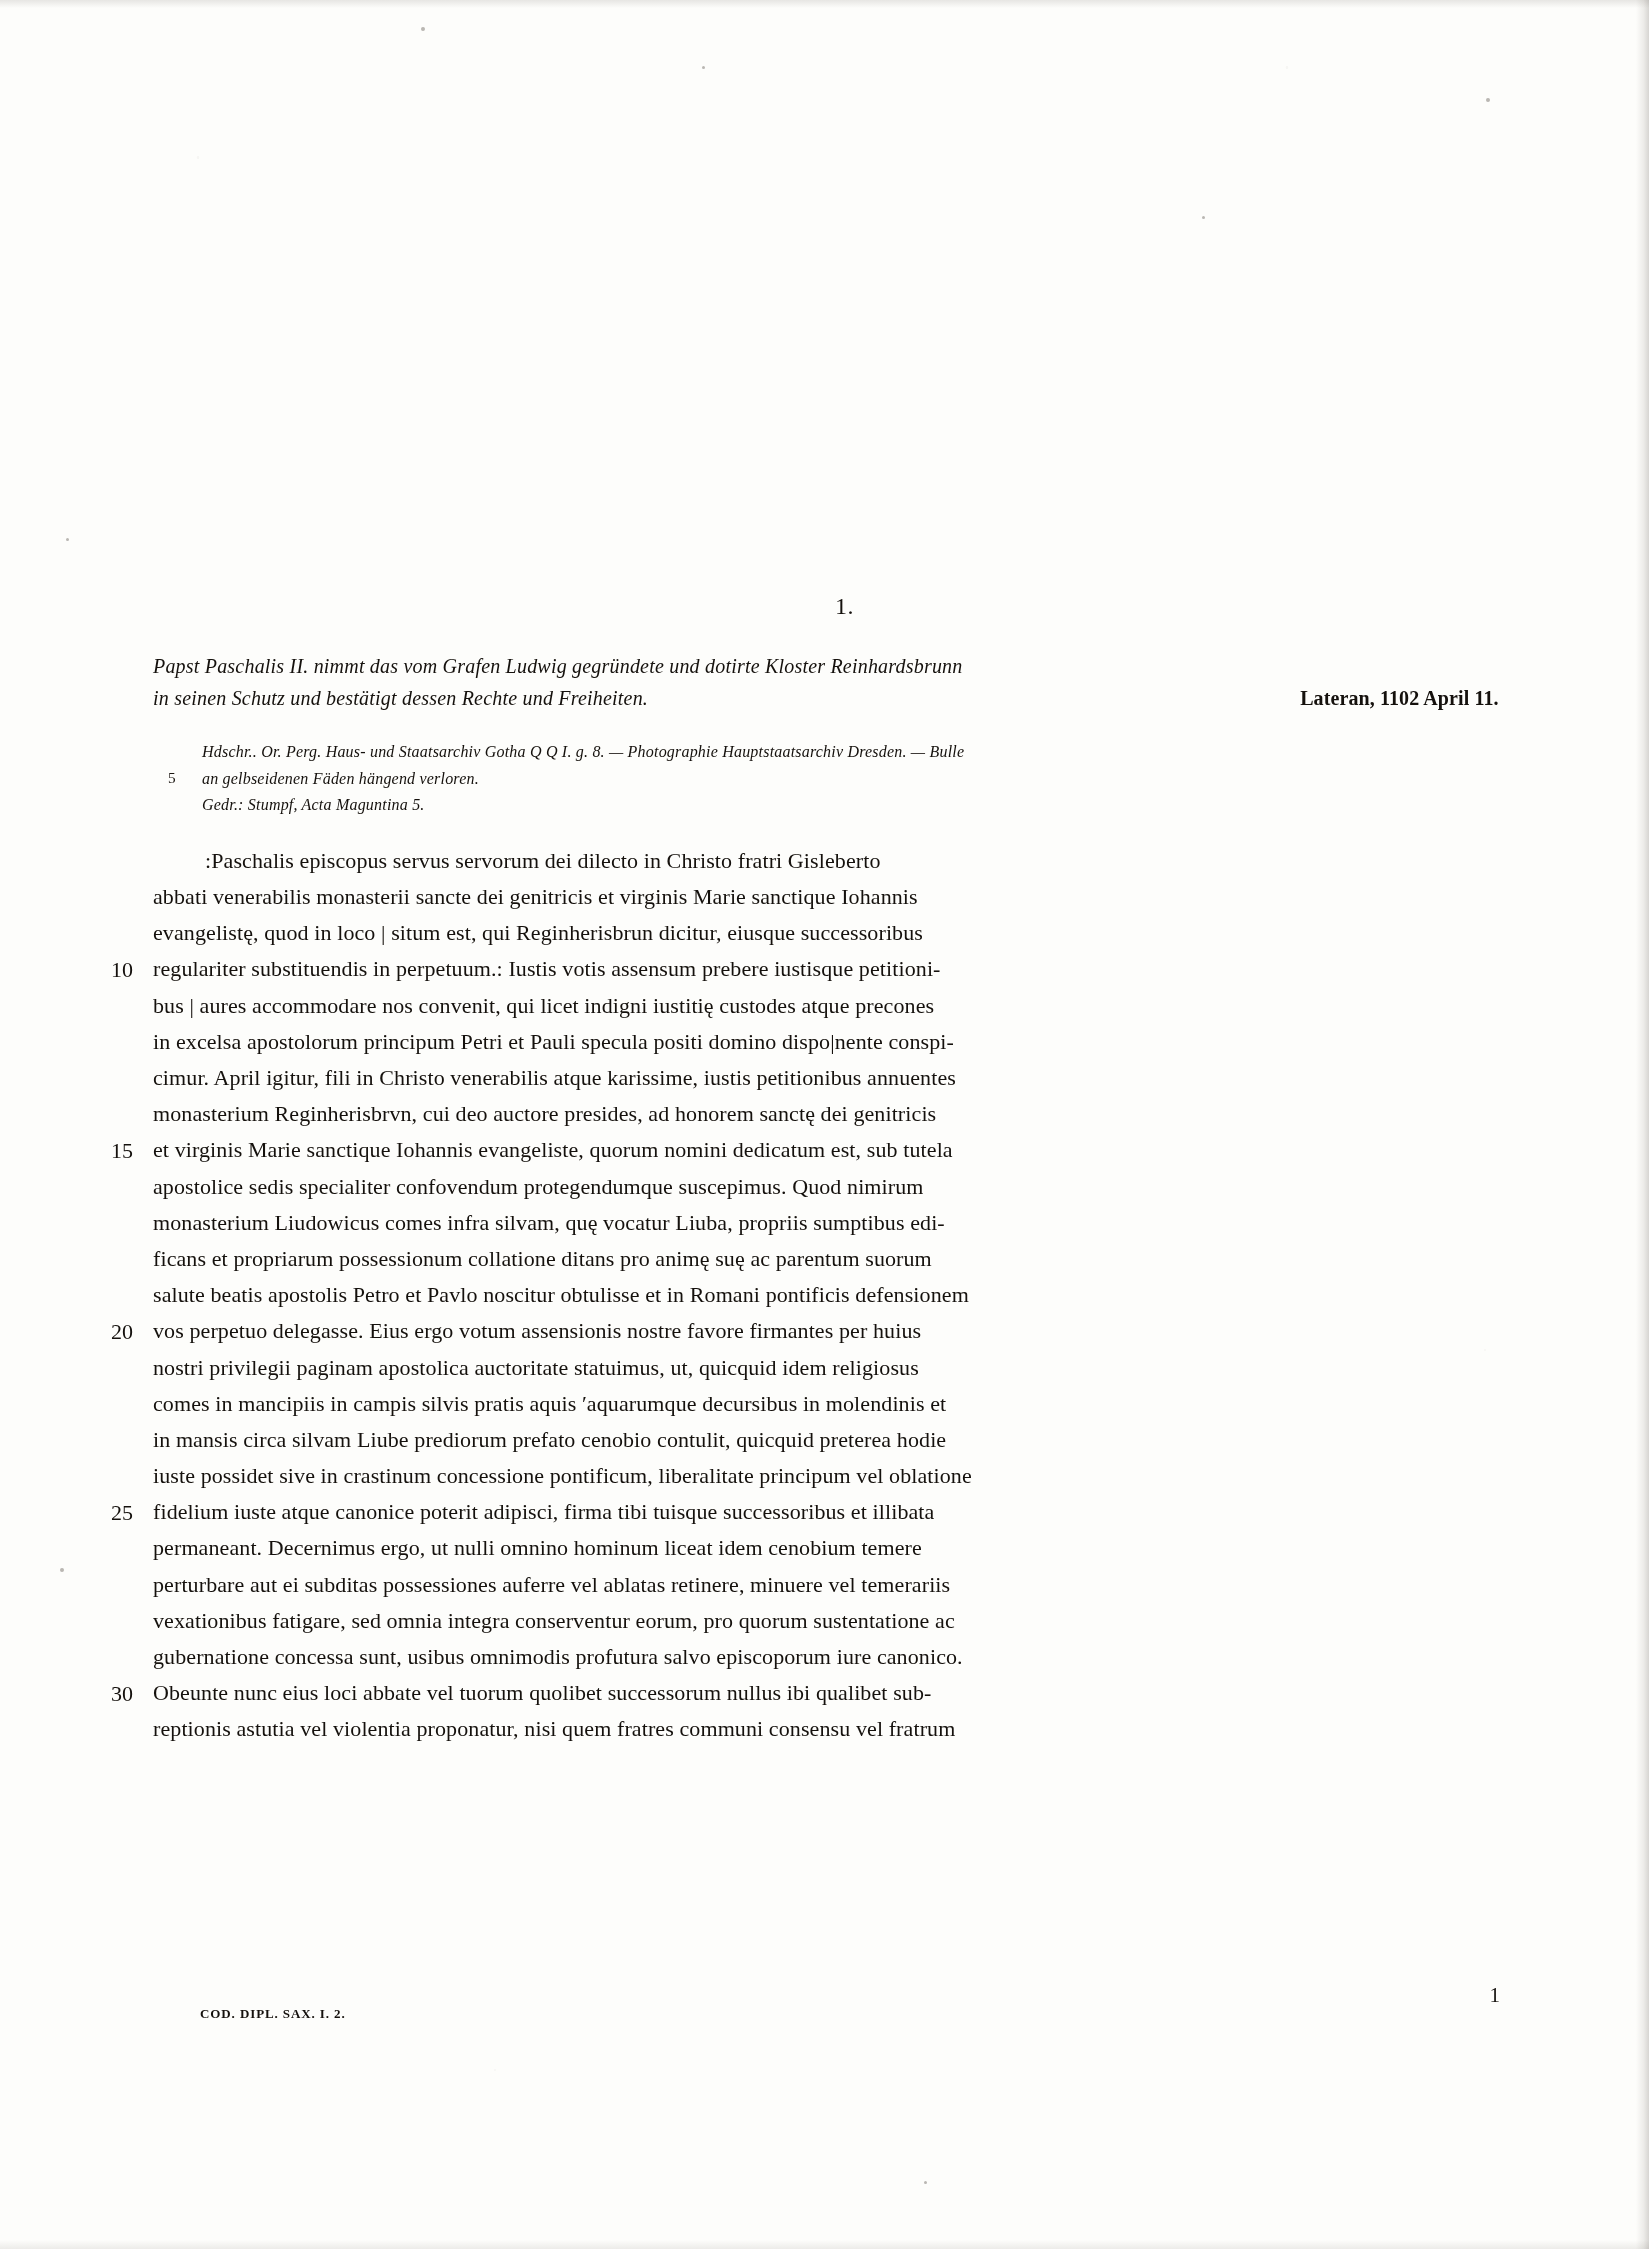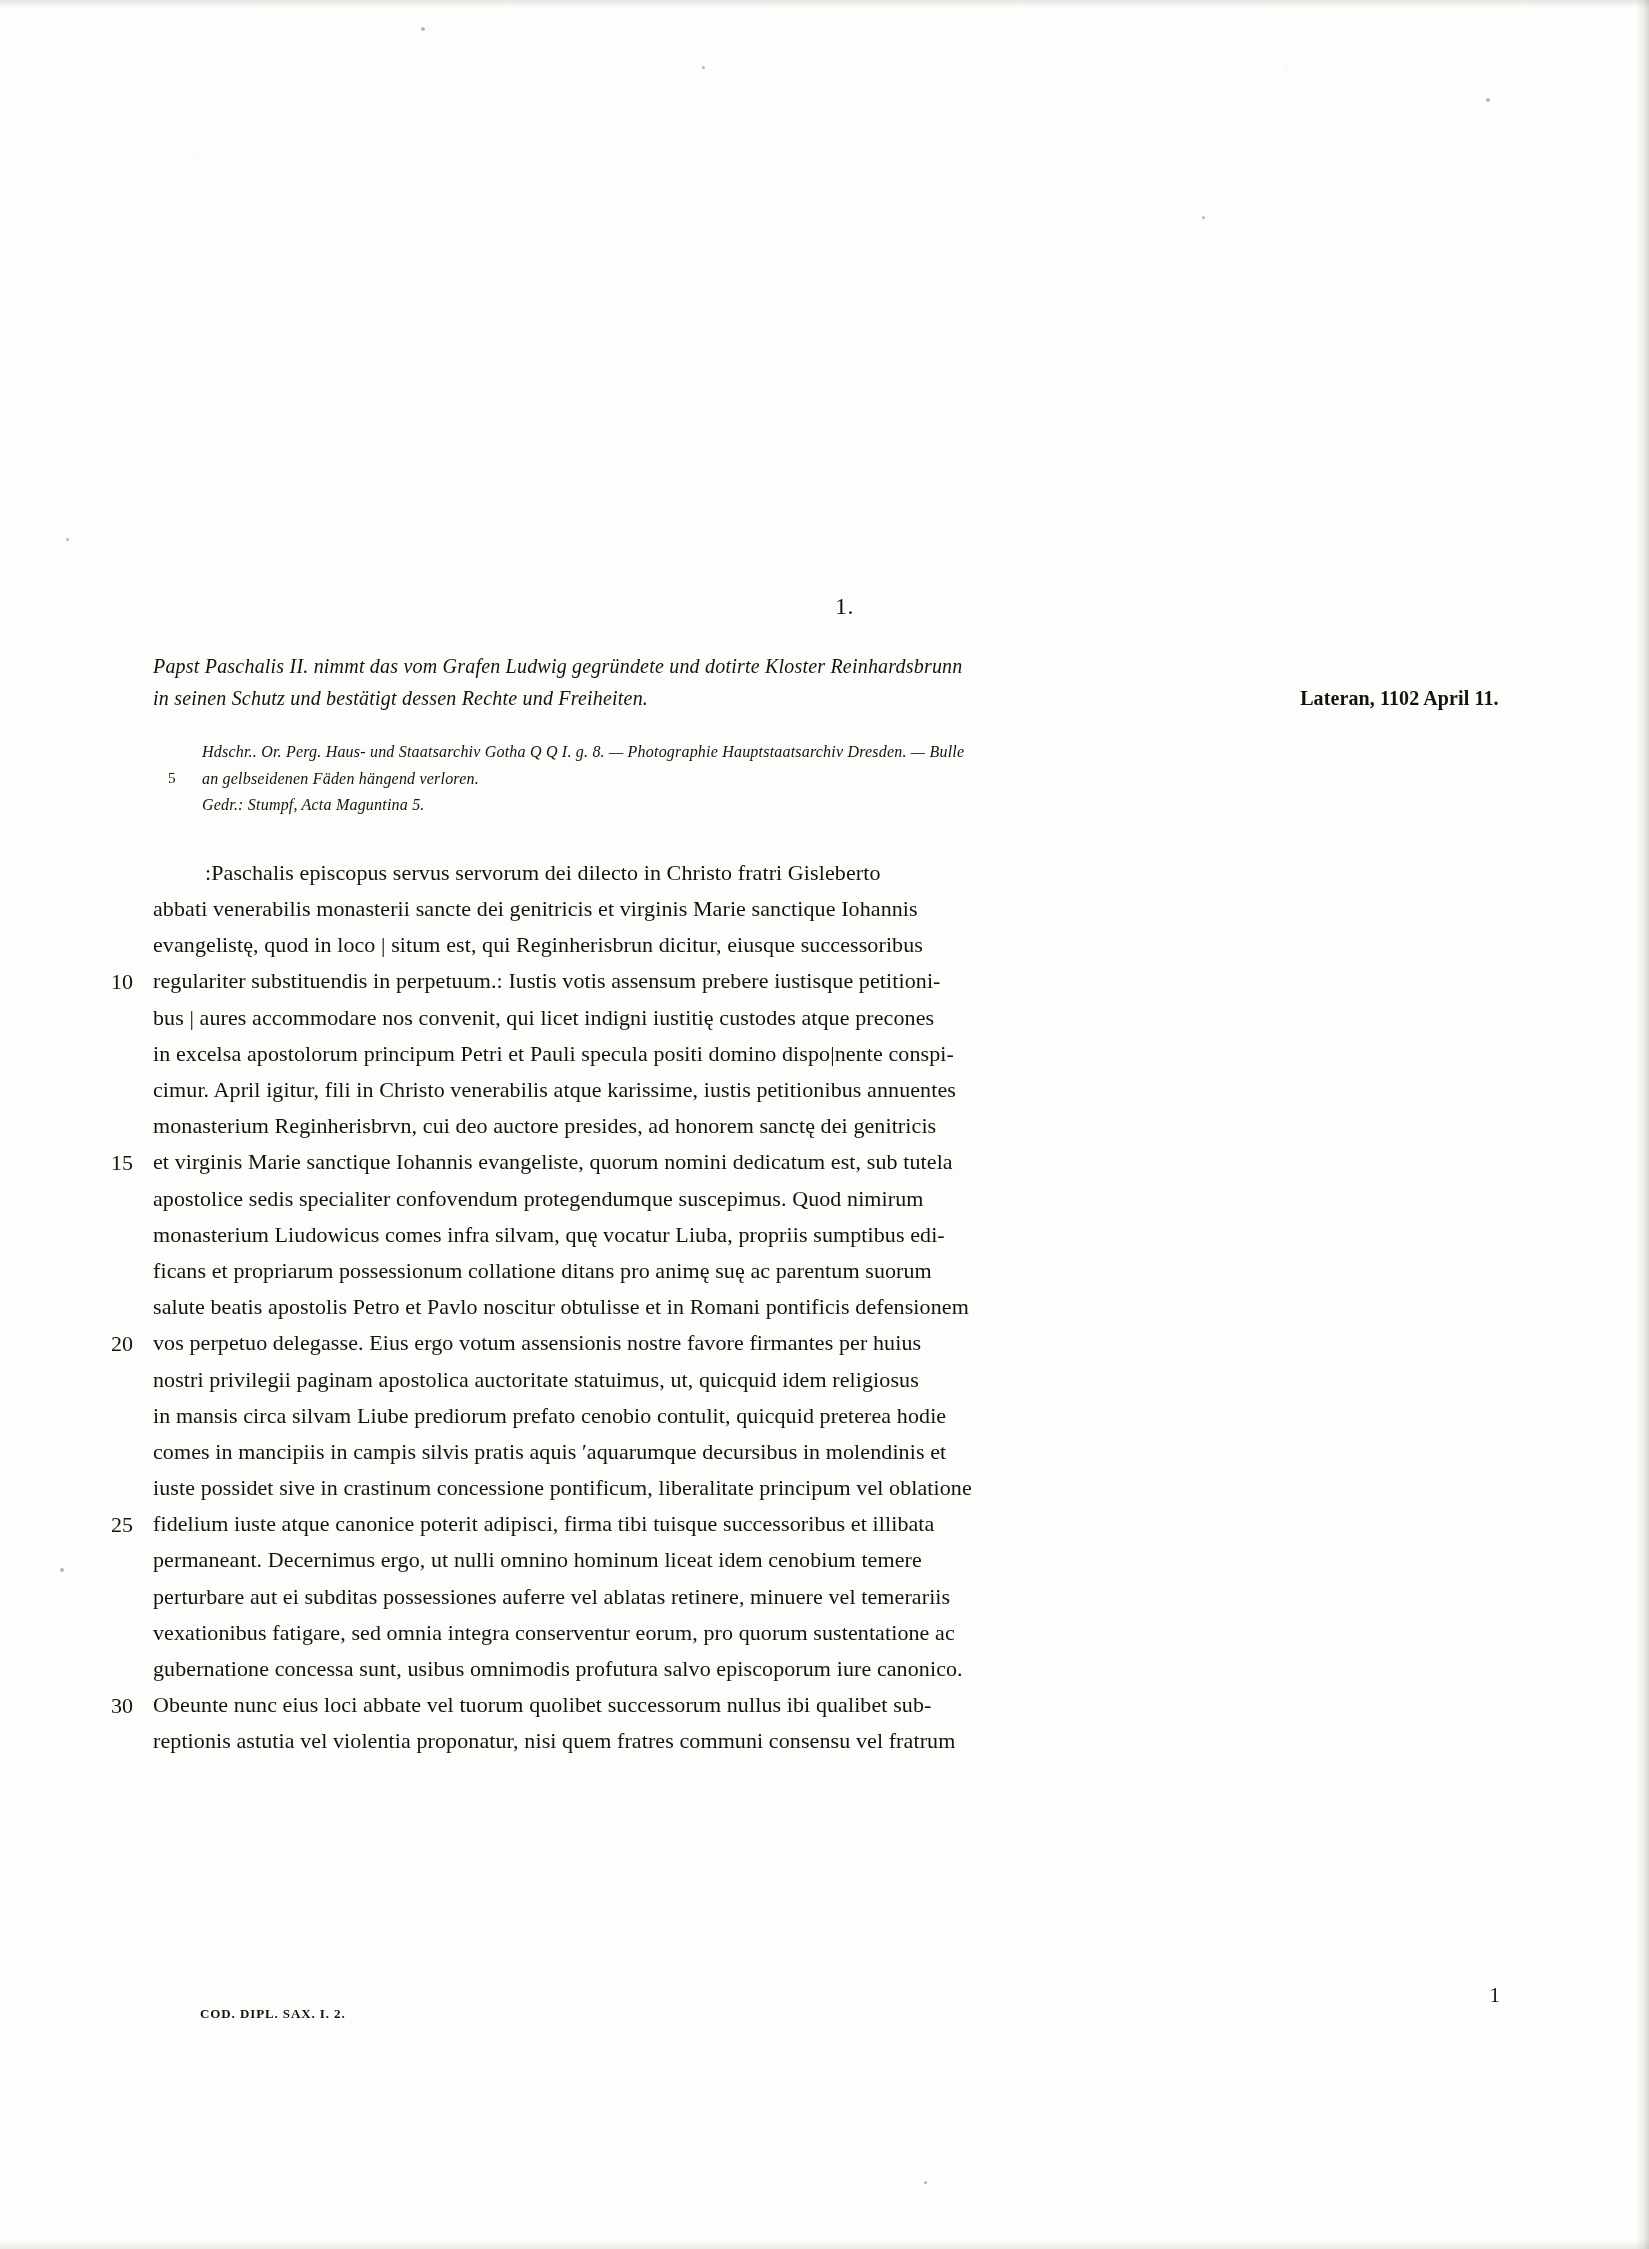--- a/index.html
+++ b/index.html
@@ -102,21 +102,21 @@
   }
   .lnum-abs {
     position: absolute;
     font-style: normal;
     font-size: 15.3px;
     color: #1a1510;
   }
   .lnum-5 { left: -34px; top: 26px; }
 
   .body-text {
-    margin-top: 36px;
+    margin-top: 24px;
     font-size: 22px;
     line-height: 1.645;
     position: relative;
     letter-spacing: 0.1px;
   }
   .body-text .tline {
     display: block;
     position: relative;
     white-space: nowrap;
   }
@@ -191,22 +191,22 @@
       <span class="tline"><span class="num"></span><span>in excelsa apostolorum principum Petri et Pauli specula positi domino dispo|nente conspi-</span></span>
       <span class="tline"><span class="num"></span><span>cimur. April igitur, fili in Christo venerabilis atque karissime, iustis petitionibus annuentes</span></span>
       <span class="tline"><span class="num"></span><span>monasterium Reginherisbrvn, cui deo auctore presides, ad honorem sanctę dei genitricis</span></span>
       <span class="tline"><span class="num wide">15</span><span>et virginis Marie sanctique Iohannis evangeliste, quorum nomini dedicatum est, sub tutela</span></span>
       <span class="tline"><span class="num"></span><span>apostolice sedis specialiter confovendum protegendumque suscepimus. Quod nimirum</span></span>
       <span class="tline"><span class="num"></span><span>monasterium Liudowicus comes infra silvam, quę vocatur Liuba, propriis sumptibus edi-</span></span>
       <span class="tline"><span class="num"></span><span>ficans et propriarum possessionum collatione ditans pro animę suę ac parentum suorum</span></span>
       <span class="tline"><span class="num"></span><span>salute beatis apostolis Petro et Pavlo noscitur obtulisse et in Romani pontificis defensionem</span></span>
       <span class="tline"><span class="num wide">20</span><span>vos perpetuo delegasse. Eius ergo votum assensionis nostre favore firmantes per huius</span></span>
       <span class="tline"><span class="num"></span><span>nostri privilegii paginam apostolica auctoritate statuimus, ut, quicquid idem religiosus</span></span>
+      <span class="tline"><span class="num"></span><span>comes in mancipiis in campis silvis pratis aquis ′aquarumque decursibus in molendinis et</span></span>
       <span class="tline"><span class="num"></span><span>in mansis circa silvam Liube prediorum prefato cenobio contulit, quicquid preterea hodie</span></span>
-      <span class="tline"><span class="num"></span><span>comes in mancipiis in campis silvis pratis aquis ′aquarumque decursibus in molendinis et</span></span>
       <span class="tline"><span class="num"></span><span>iuste possidet sive in crastinum concessione pontificum, liberalitate principum vel oblatione</span></span>
       <span class="tline"><span class="num wide">25</span><span>fidelium iuste atque canonice poterit adipisci, firma tibi tuisque successoribus et illibata</span></span>
       <span class="tline"><span class="num"></span><span>permaneant. Decernimus ergo, ut nulli omnino hominum liceat idem cenobium temere</span></span>
       <span class="tline"><span class="num"></span><span>perturbare aut ei subditas possessiones auferre vel ablatas retinere, minuere vel temerariis</span></span>
       <span class="tline"><span class="num"></span><span>vexationibus fatigare, sed omnia integra conserventur eorum, pro quorum sustentatione ac</span></span>
       <span class="tline"><span class="num"></span><span>gubernatione concessa sunt, usibus omnimodis profutura salvo episcoporum iure canonico.</span></span>
       <span class="tline"><span class="num wide">30</span><span>Obeunte nunc eius loci abbate vel tuorum quolibet successorum nullus ibi qualibet sub-</span></span>
       <span class="tline"><span class="num"></span><span>reptionis astutia vel violentia proponatur, nisi quem fratres communi consensu vel fratrum</span></span>
     </div>
 

